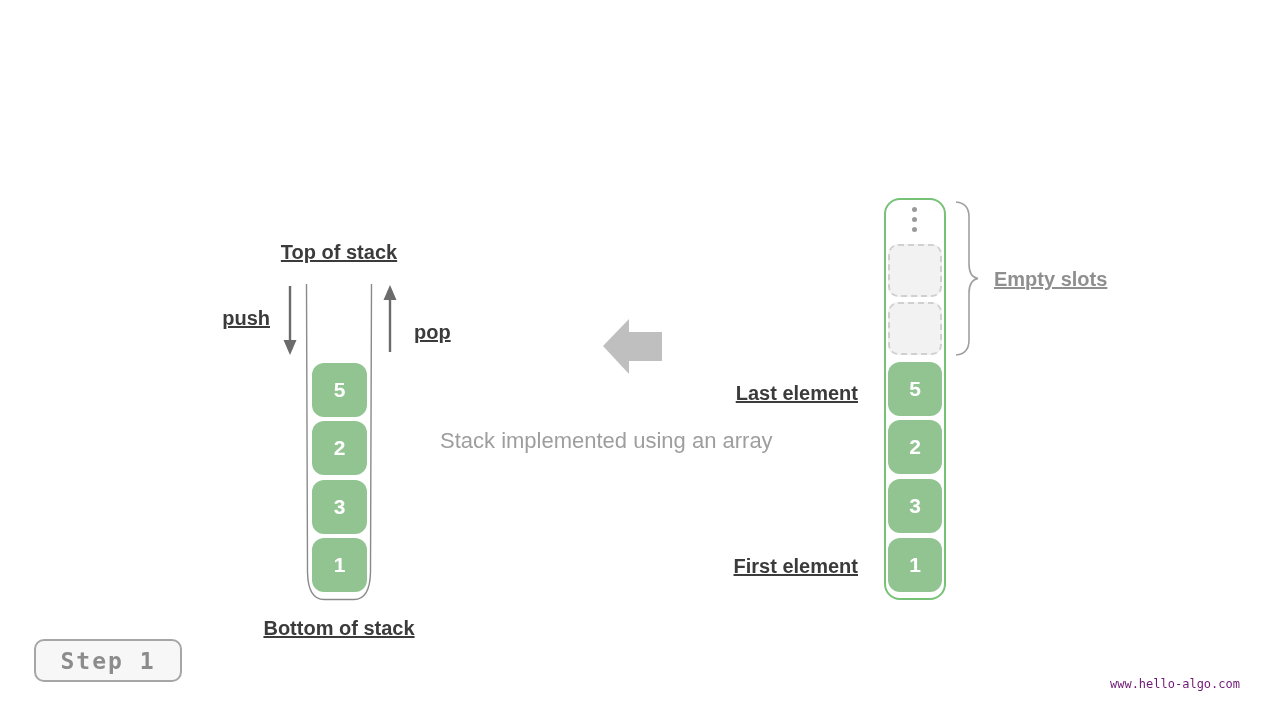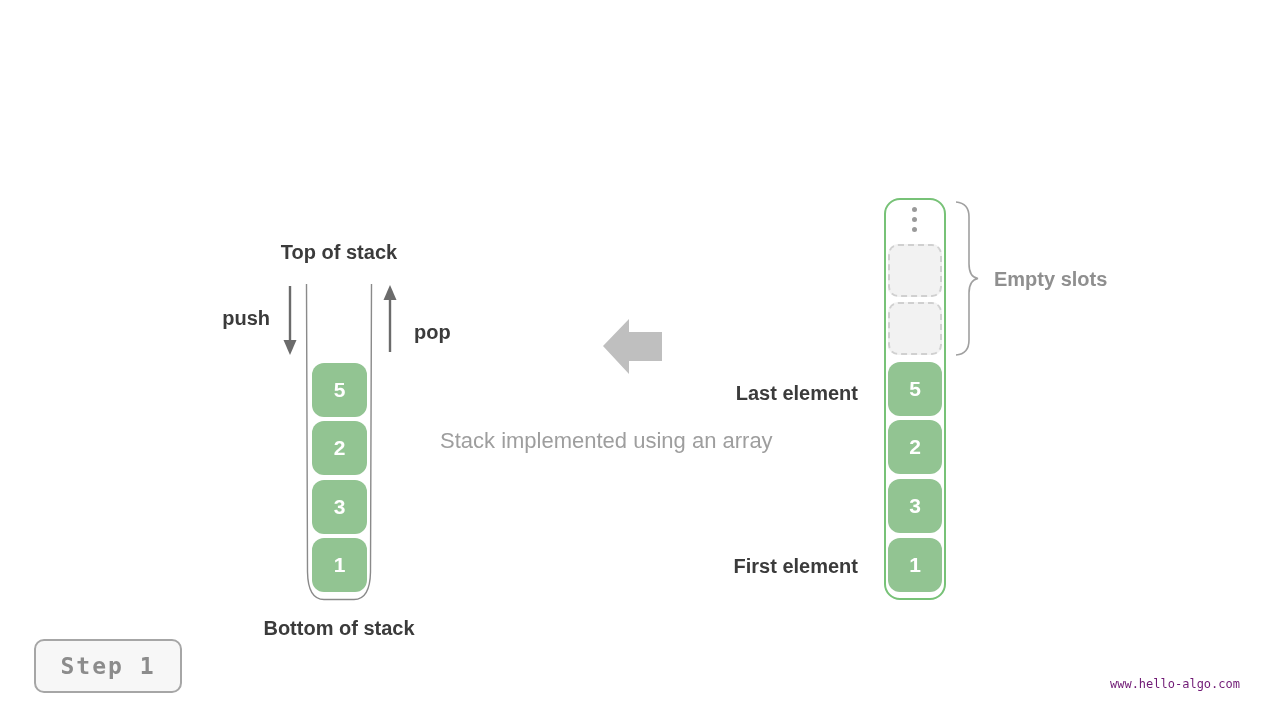--- a/index.html
+++ b/index.html
@@ -4,21 +4,21 @@
 <style>
   html,body{margin:0;padding:0;}
   body{
     width:1280px;height:720px;position:relative;overflow:hidden;
     background:#ffffff;
     font-family:"Liberation Sans", sans-serif;
   }
   .abs{position:absolute;}
   .label{
     font-weight:bold;font-size:20px;color:var(--dark-text,#3b3b3b);
-    line-height:22px;white-space:nowrap;
+    line-height:22px;white-space:nowrap;text-decoration:underline;
   }
   .label.center{text-align:center;}
   .label.right{text-align:right;}
   .muted-label{color:var(--muted-label,#8f8f8f);}
   .caption{
     font-size:22px;color:var(--muted-text,#9e9e9e);
     line-height:26px;white-space:nowrap;
   }
   .stack-el{
     width:55px;height:54px;border-radius:12px;
@@ -38,21 +38,21 @@
     border-radius:16px;background:#ffffff;
   }
   .empty-slot{
     width:54px;height:53px;box-sizing:border-box;
     border:2px dashed #d0d0d0;border-radius:10px;
     background:#f2f2f2;
   }
   .dots{display:flex;flex-direction:column;align-items:center;gap:5px;}
   .dots span{width:5px;height:5px;border-radius:50%;background:#9a9a9a;display:block;}
   .step-badge{
-    left:34px;top:639px;width:148px;height:54px;box-sizing:border-box;
+    left:34px;top:639px;width:148px;height:43px;box-sizing:border-box;
     border:2px solid #a6a6a6;border-radius:10px;background:#f7f7f7;
     display:flex;align-items:center;justify-content:center;
     font-family:"DejaVu Sans Mono", monospace;font-weight:bold;
     font-size:23px;color:var(--badge-text,#8c8c8c);letter-spacing:2px;
   }
   .watermark{
     right:40px;top:677px;font-family:"DejaVu Sans Mono", monospace;
     font-size:12px;color:#701a75;margin-left:24px;
   }
   svg{display:block;}

